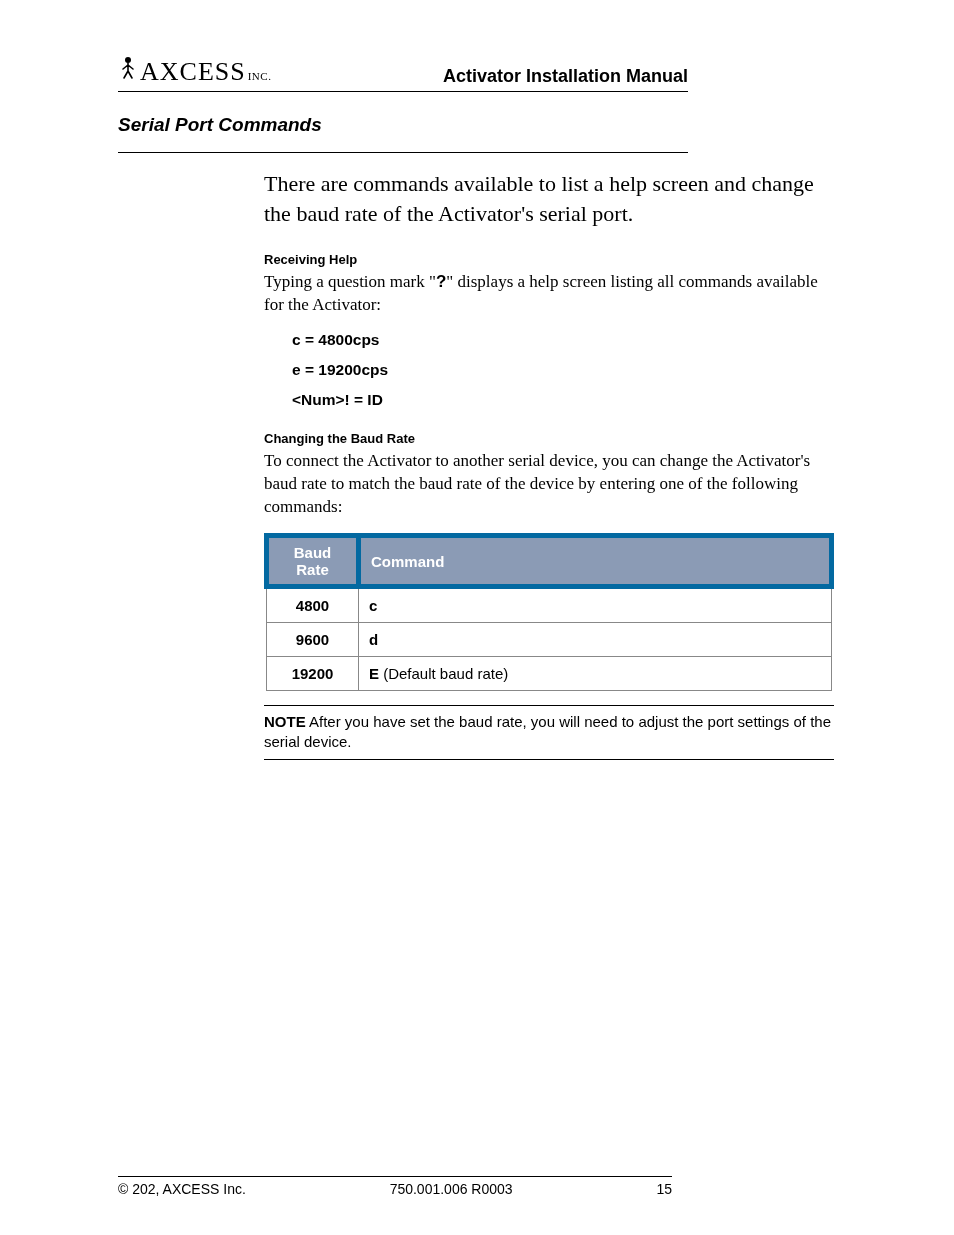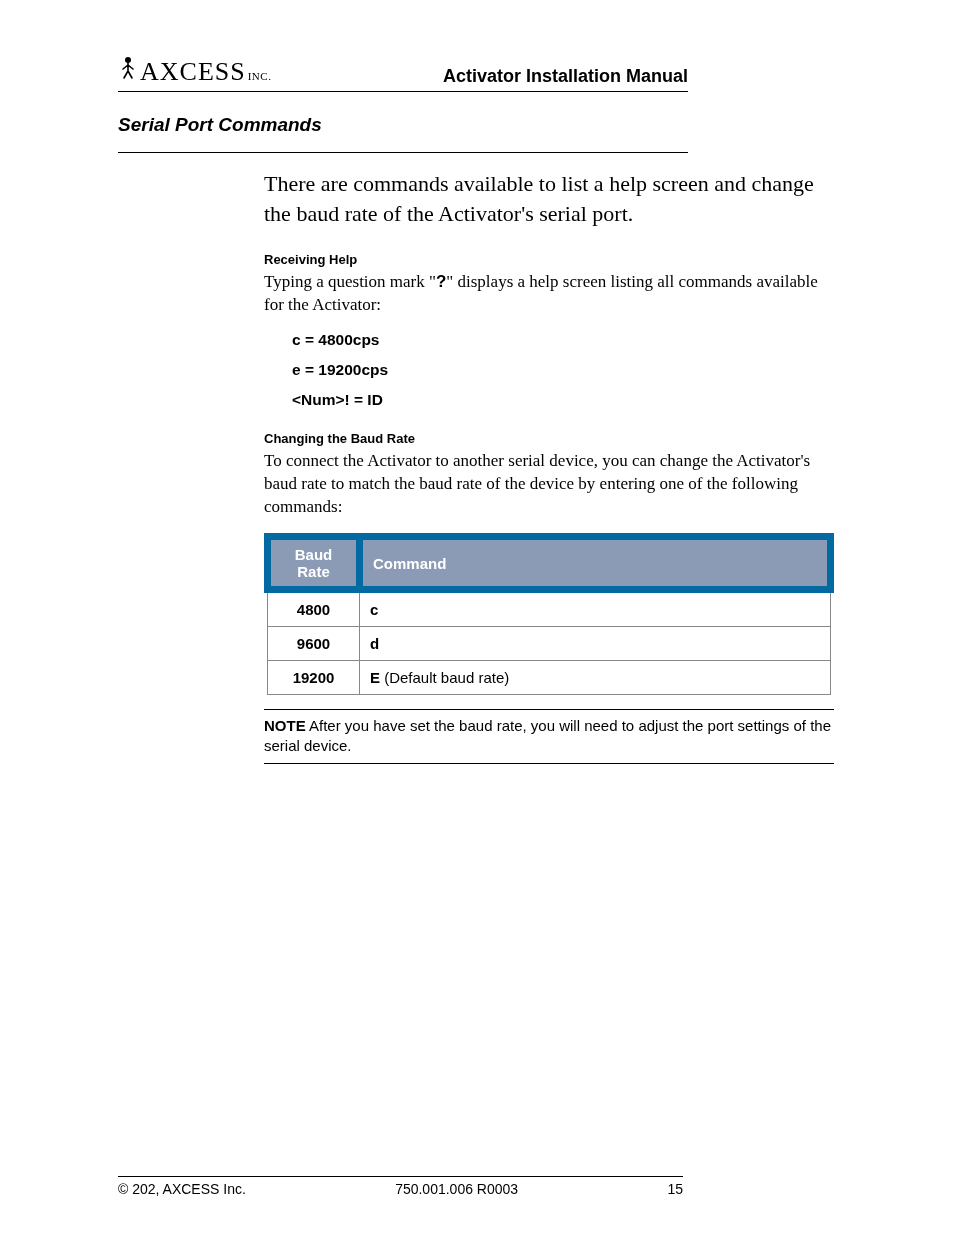--- a/index.html
+++ b/index.html
@@ -12,27 +12,27 @@
   .logo-inc { font-size: 11px; margin-left: 2px; letter-spacing: 0.5px; }
   .header-title { font-family: Arial, Helvetica, sans-serif; font-weight: bold; font-size: 18px; }
   .section-heading { font-family: Arial, Helvetica, sans-serif; font-style: italic; font-weight: bold; font-size: 19px; border-bottom: 1px solid #000; padding-bottom: 16px; margin-bottom: 16px; }
   .body-col { margin-left: 146px; width: 570px; }
   .intro-text { font-family: Liberation Serif, serif; font-size: 22px; line-height: 1.35; margin-bottom: 24px; }
   .subhead { font-family: Arial, Helvetica, sans-serif; font-weight: bold; font-size: 13px; margin-bottom: 4px; }
   .body-text { font-family: Georgia, 'Times New Roman', serif; font-size: 17px; line-height: 1.35; margin-bottom: 14px; }
   .cmd-list { margin-left: 28px; margin-bottom: 22px; }
   .cmd-item { font-family: Arial, Helvetica, sans-serif; font-weight: bold; font-size: 15.5px; margin-bottom: 12px; }
   .baud-table { border-collapse: collapse; width: 100%; margin-top: 8px; margin-bottom: 14px; font-family: Arial, Helvetica, sans-serif; font-size: 15px; }
-  .baud-table th { background: #8b9bb5; color: #fff; font-weight: bold; text-align: left; padding: 6px 10px; border: 7px solid #0369a1; }
+  .baud-table th { background: #8b9bb5; color: #fff; font-weight: bold; text-align: left; padding: 6px 10px; border: 5px solid #0369a1; }
   .baud-table th:first-child { text-align: center; width: 92px; }
   .baud-table td { border: 1px solid #888; padding: 8px 10px; }
   .baud-table td:first-child { text-align: center; font-weight: bold; }
   .note-block { border-top: 1px solid #000; border-bottom: 1px solid #000; padding: 6px 0; font-family: Arial, Helvetica, sans-serif; font-size: 15px; line-height: 1.35; }
   .note-label { font-weight: bold; }
-  .footer { position: absolute; left: 118px; right: 123px; bottom: 38px; border-top: 1px solid #000; padding-top: 4px; display: flex; justify-content: space-between; font-family: Arial, Helvetica, sans-serif; font-size: 14px; }
+  .footer { position: absolute; left: 118px; right: 134px; bottom: 38px; border-top: 1px solid #000; padding-top: 4px; display: flex; justify-content: space-between; font-family: Arial, Helvetica, sans-serif; font-size: 14px; }
   .emph-q { font-family: Arial, Helvetica, sans-serif; font-weight: bold; }
   .cmd-bold { font-weight: bold; }
 </style>
 </head>
 <body>
 
 <div class="page">
 
   <div class="header-row">
     <div class="logo">

